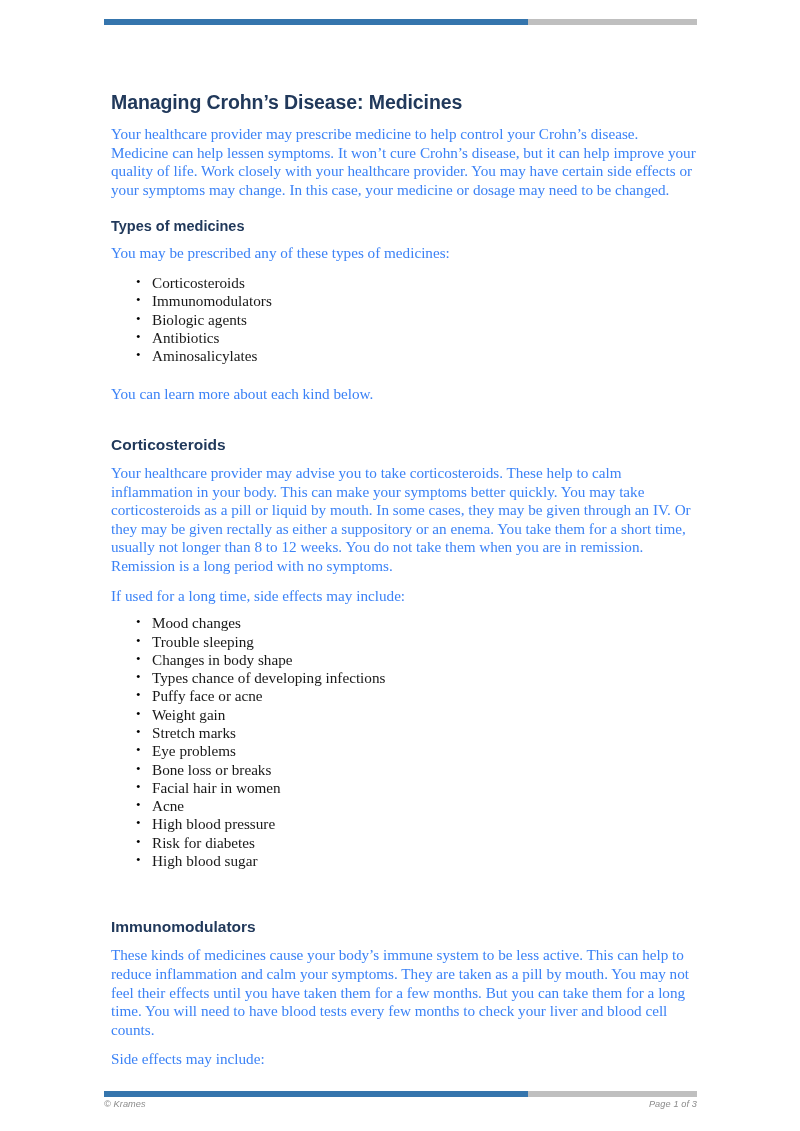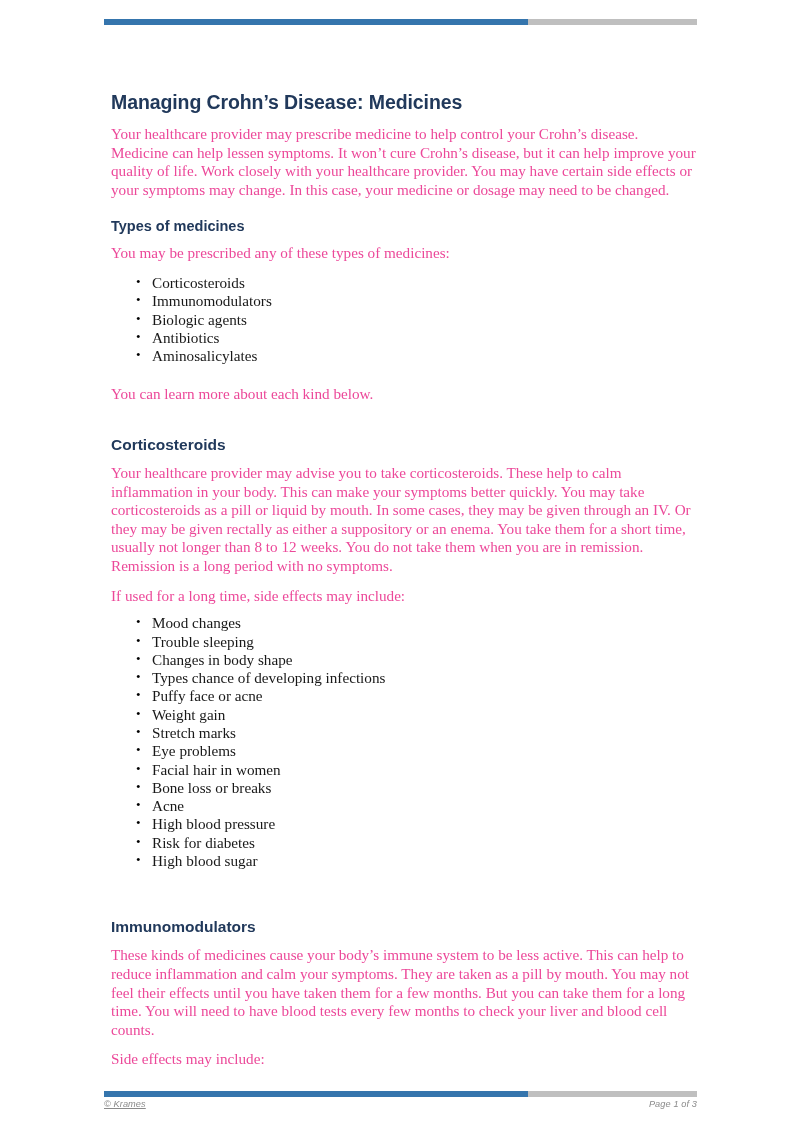--- a/index.html
+++ b/index.html
@@ -75,21 +75,21 @@
     font-size: 15.5px;
     margin-top: 31px;
     margin-bottom: 10px;
   }
 
   p.body-text {
     font-size: 15.2px;
     line-height: 18.6px;
     margin: 0 0 11px 0;
     text-align: left;
-    color: #ec4899;
+    color: #3b82f6;
   }
   p.body-text.tight { margin-bottom: 9px; }
 
   ul.bullets {
     margin: 4px 0 6px 0;
     padding-left: 41px;
     list-style: none;
   }
   ul.bullets li {
     font-size: 15.2px;
@@ -117,21 +117,21 @@
     top: 1099px;
     width: 593px;
     display: flex;
     justify-content: space-between;
     align-items: baseline;
     font-family: "Liberation Sans", sans-serif;
     font-style: italic;
     font-size: 9.2px;
     color: #8A8A8A;
   }
-  .footer .copyright { letter-spacing: 0.1px; text-decoration: underline; }
+  .footer .copyright { letter-spacing: 0.1px; }
   .footer .page-number { letter-spacing: 0.1px; }
 </style>
 </head>
 <body>
 
 <div class="page">
 
   <div class="rule rule-top">
     <div class="seg-blue"></div>
     <div class="seg-gray"></div>
@@ -167,22 +167,22 @@
 
     <ul class="bullets">
       <li>Mood changes</li>
       <li>Trouble sleeping</li>
       <li>Changes in body shape</li>
       <li>Types chance of developing infections</li>
       <li>Puffy face or acne</li>
       <li>Weight gain</li>
       <li>Stretch marks</li>
       <li>Eye problems</li>
+      <li>Bone loss or breaks</li>
       <li>Facial hair in women</li>
-      <li>Bone loss or breaks</li>
       <li>Acne</li>
       <li>High blood pressure</li>
       <li>Risk for diabetes</li>
       <li>High blood sugar</li>
     </ul>
 
     <div class="gap-small"></div>
 
     <h2 class="section-heading major">Immunomodulators</h2>
 

